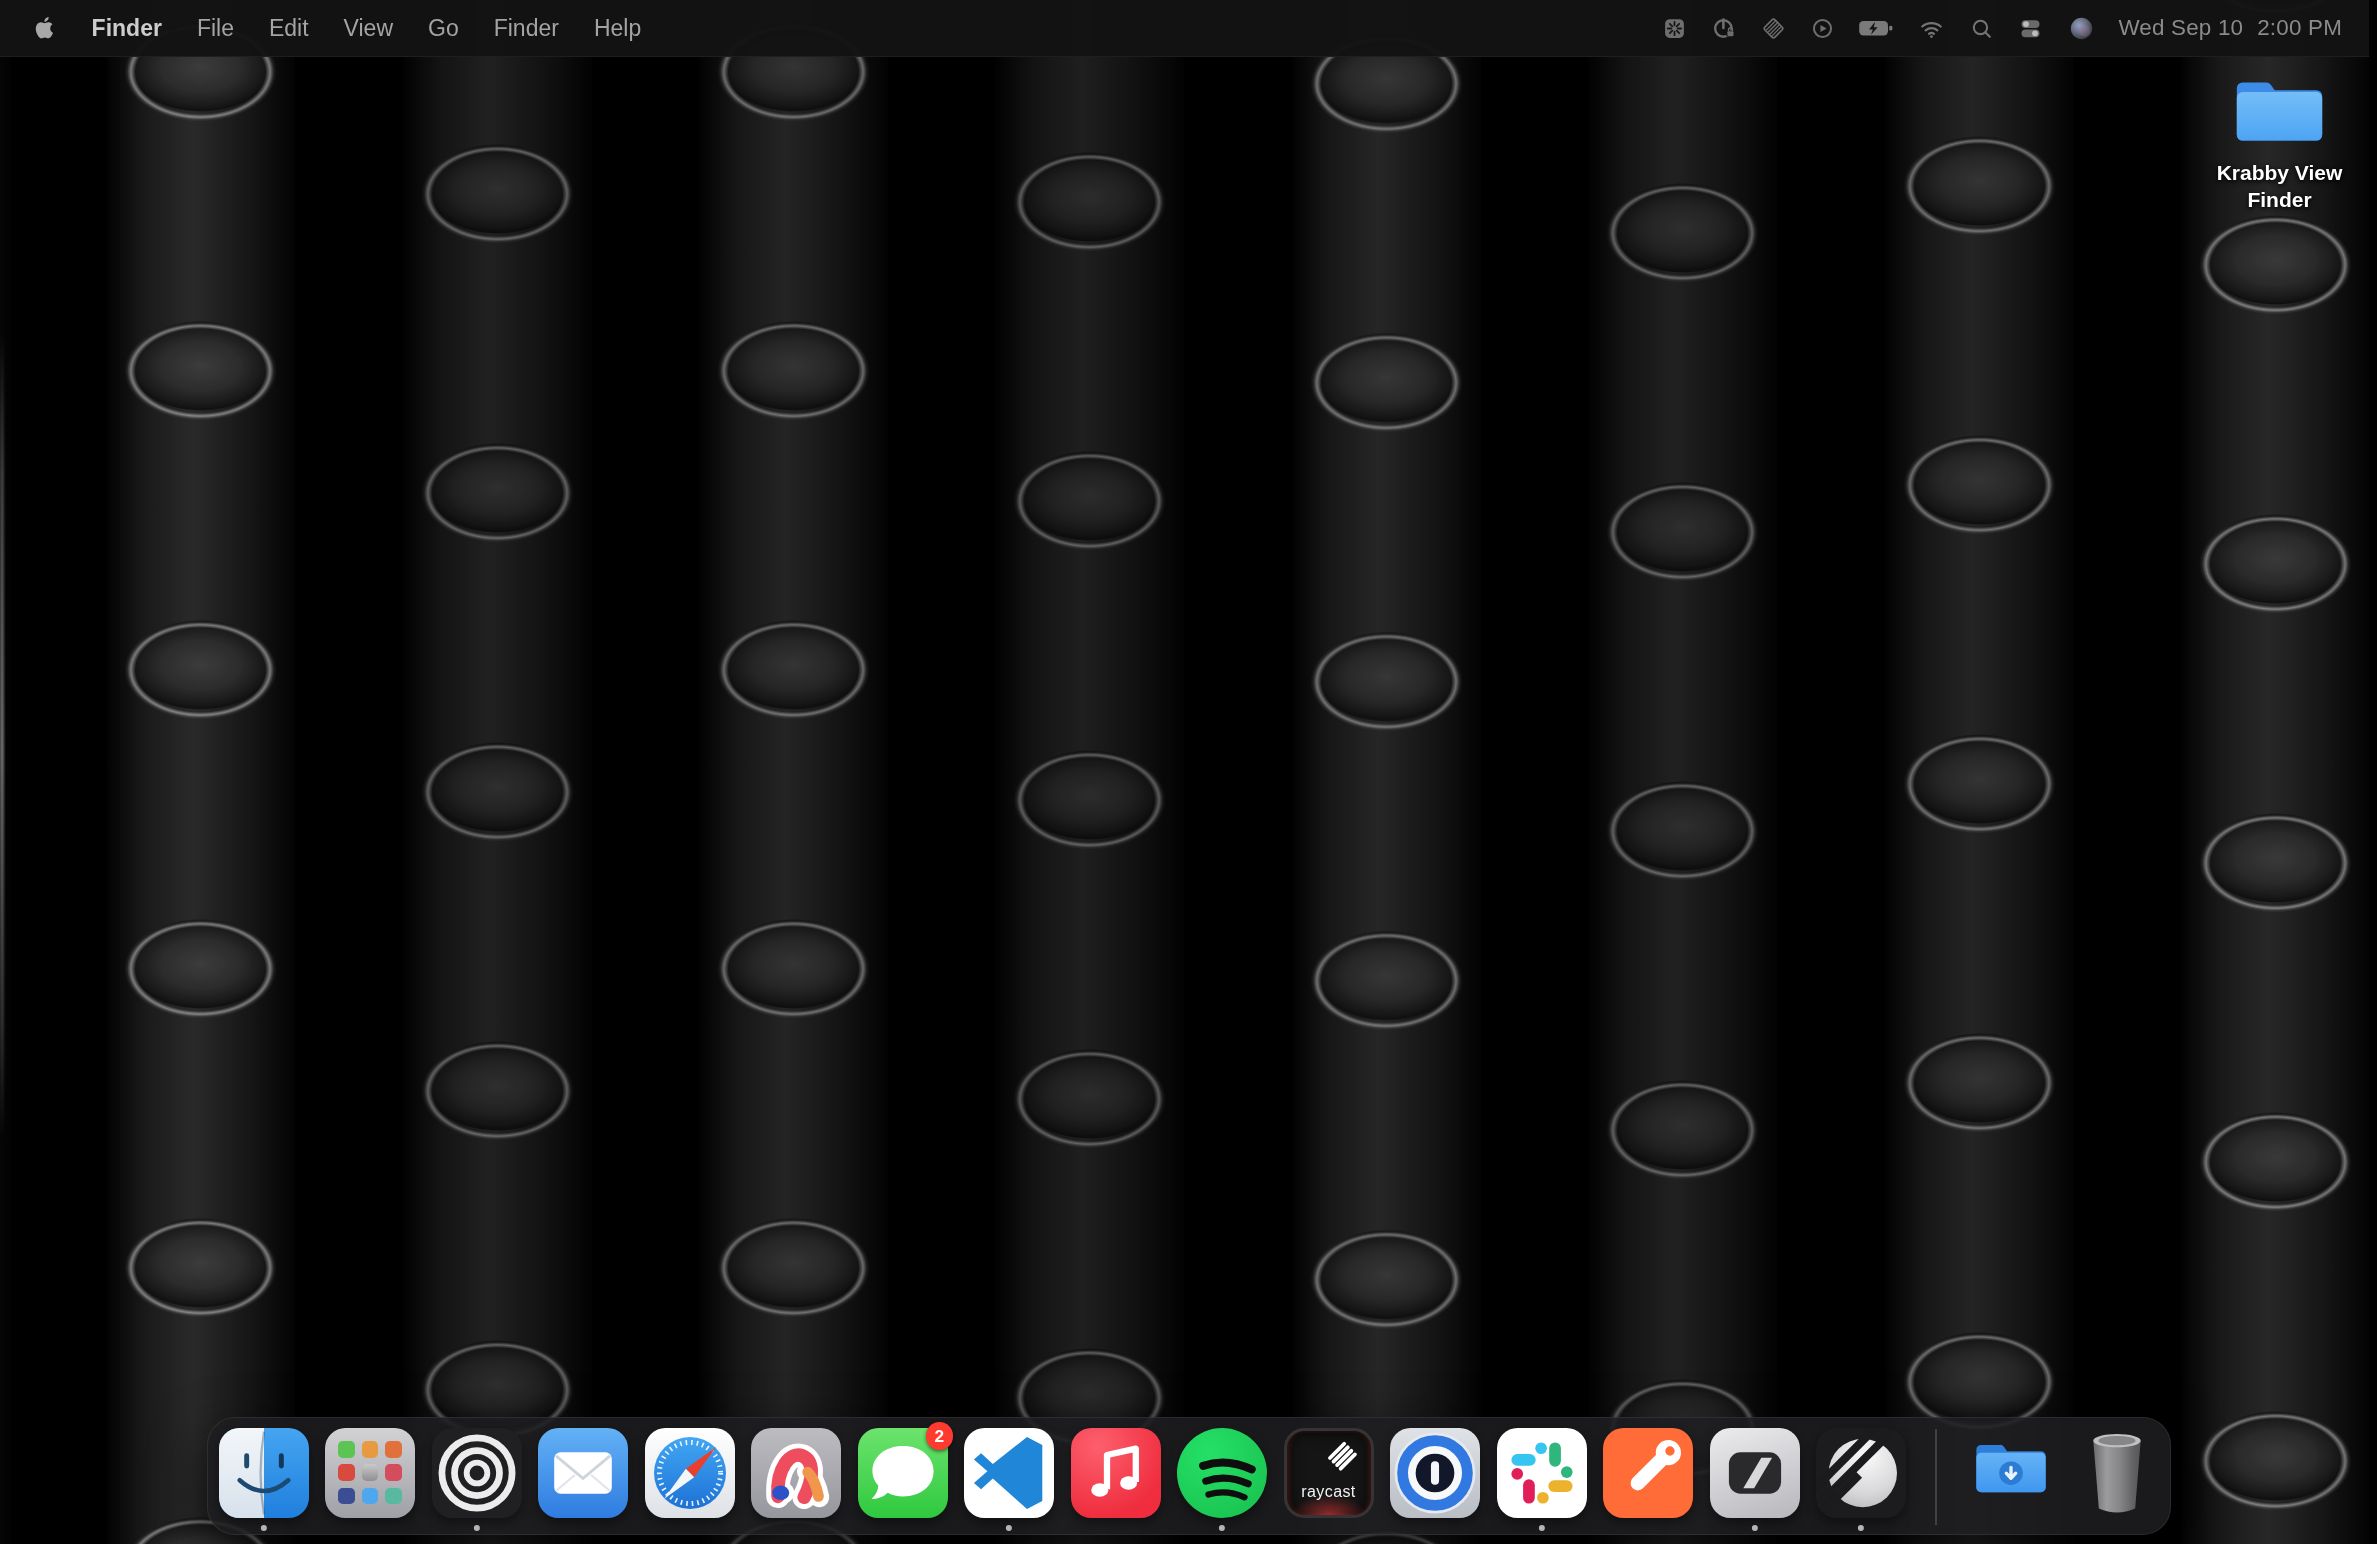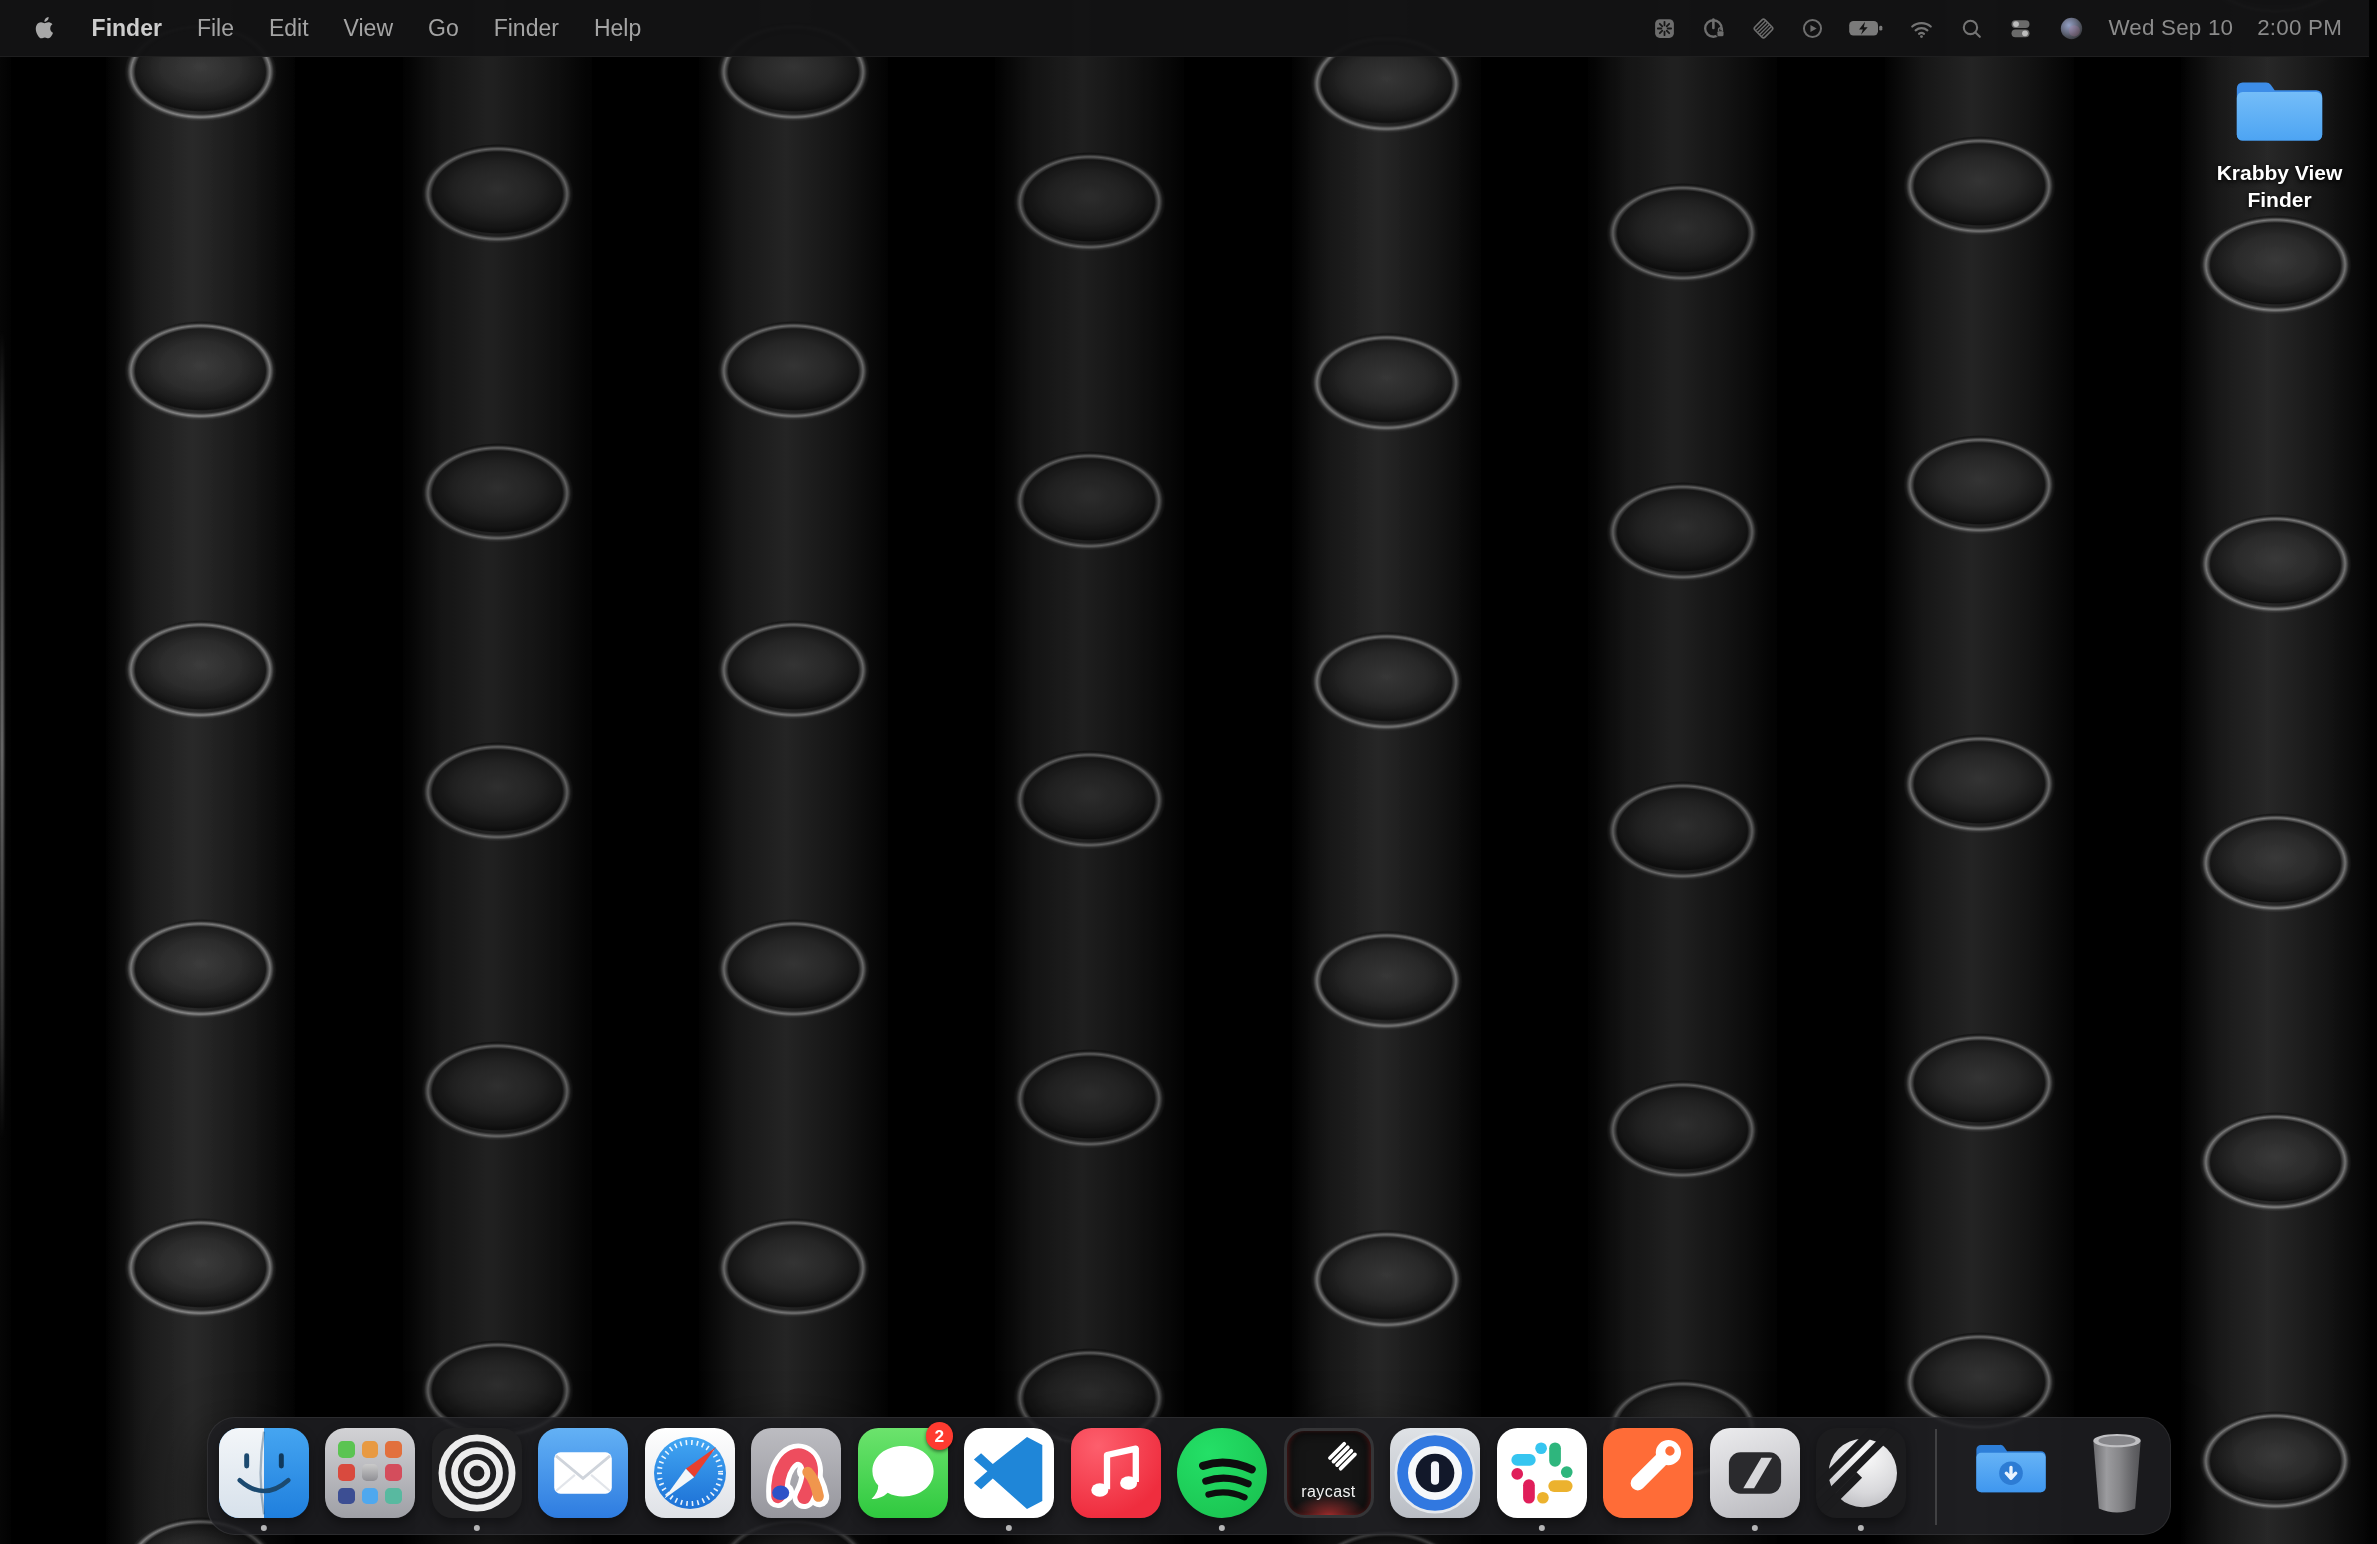--- a/index.html
+++ b/index.html
@@ -24,21 +24,21 @@
 
   
   .menubar{position:absolute;top:0;left:0;right:8px;height:57px;z-index:60;
     background:rgba(19,19,20,.97);border-bottom:0.8px solid rgba(255,255,255,.05);
     display:flex;align-items:center;justify-content:space-between;padding:0 27px 0 33px;box-sizing:border-box;}
   .mb-left{display:flex;align-items:center;gap:35px;}
   .menu{font-size:23px;color:#a4a4a4;white-space:nowrap;}
   .menu.active{font-weight:700;color:#cdcdcd;}
   .mb-right{display:flex;align-items:center;gap:23.6px;}
   .sicon{display:flex;align-items:center;justify-content:center;height:31px;}
-  .clock{display:flex;gap:24px;font-size:22.4px;color:#8b8b8b;letter-spacing:0.2px;}
+  .clock{display:flex;gap:14px;font-size:22.4px;color:#8b8b8b;letter-spacing:0.2px;}
 
   
   .desktop-folder{position:absolute;left:2190px;top:72px;width:179px;z-index:10;
     display:flex;flex-direction:column;align-items:center;}
   .desktop-folder svg{width:97px;height:79px;}
   .df-label{margin-top:7.9px;font-size:21px;font-weight:700;color:#fff;text-align:center;line-height:27px;
     text-shadow:0 1.6px 5.5px rgba(0,0,0,.95),0 0 2.4px rgba(0,0,0,.6);}
 
   
   .dock{position:absolute;left:50%;transform:translateX(-50%);bottom:9.4px;width:1964px;height:118px;z-index:50;

